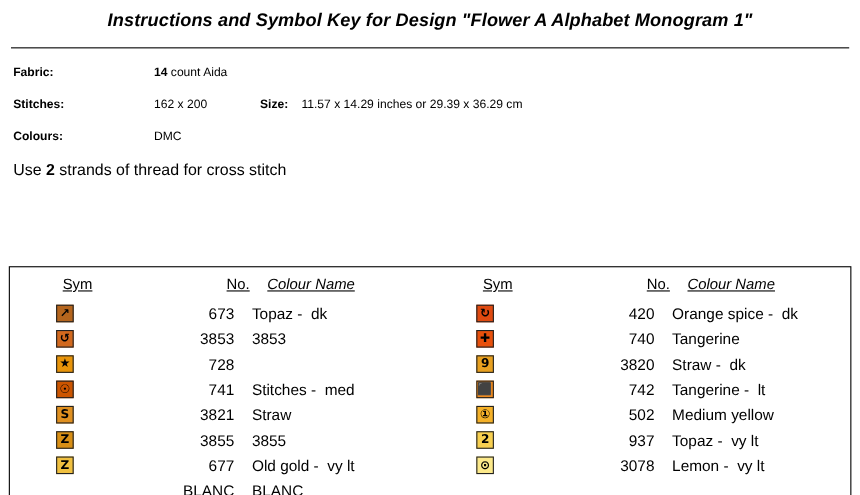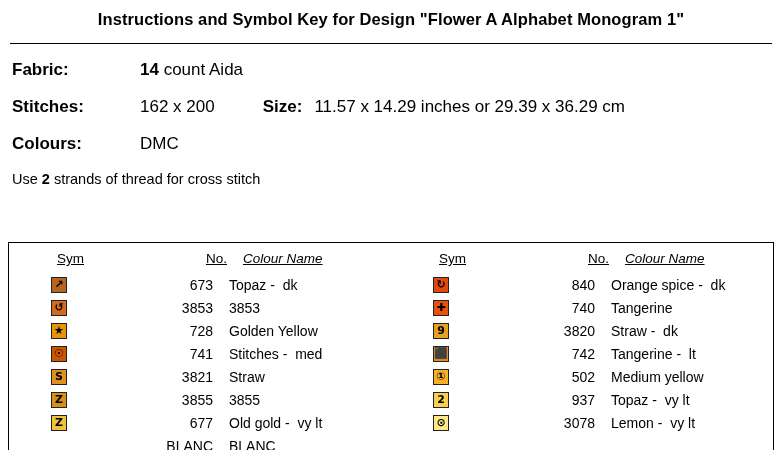--- a/index.html
+++ b/index.html
@@ -21,31 +21,32 @@
     height: 450px;
     box-sizing: border-box;
     padding: 0 8px;
   }
   .title {
     font-size: 16.5px;
     font-weight: bold;
     text-align: center;
     margin-top: 10px;
     letter-spacing: 0.1px;
+    font-style: italic;
   }
   .rule {
     border-top: 1.6px solid #000;
     margin-top: 14px;
     margin-left: 2px;
     margin-right: 2px;
   }
   .info {
     margin-top: 16px;
     margin-left: 4px;
-    font-size: 17px;
+    font-size: 11px;
   }
   .info-row {
     display: flex;
     align-items: baseline;
     margin-bottom: 17px;
   }
   .lbl {
     font-weight: bold;
     width: 128px;
     flex: 0 0 128px;
@@ -187,21 +188,20 @@
                 <div class="swatch" style="background: rgb(210, 105, 30); color: rgb(0, 0, 0);">↺</div>
               </div>
               <div class="c-no">3853</div>
               <div class="c-name">3853</div>
             </div>
             <div class="row">
               <div class="c-sym">
                 <div class="swatch" style="background: rgb(232, 148, 10); color: rgb(0, 0, 0);">★</div>
               </div>
               <div class="c-no">728</div>
-              <div class="c-name">Golden Yellow</div>
             </div>
             <div class="row">
               <div class="c-sym">
                 <div class="swatch" style="background: rgb(204, 85, 0); color: rgb(0, 0, 0);">☉</div>
               </div>
               <div class="c-no">741</div>
               <div class="c-name">Stitches -  med</div>
             </div>
             <div class="row">
               <div class="c-sym">
@@ -236,21 +236,21 @@
         <div class="hdr">
           <div class="h-sym"><span>Sym</span></div>
           <div class="h-no"><span>No.</span></div>
           <div class="h-name"><span>Colour Name</span></div>
         </div>
         <div id="right-rows">
             <div class="row">
               <div class="c-sym">
                 <div class="swatch" style="background: rgb(224, 74, 16); color: rgb(0, 0, 0);">↻</div>
               </div>
-              <div class="c-no">840</div>
+              <div class="c-no">420</div>
               <div class="c-name">Orange spice -  dk</div>
             </div>
             <div class="row">
               <div class="c-sym">
                 <div class="swatch" style="background: rgb(232, 80, 12); color: rgb(0, 0, 0);">✚</div>
               </div>
               <div class="c-no">740</div>
               <div class="c-name">Tangerine</div>
             </div>
             <div class="row">

